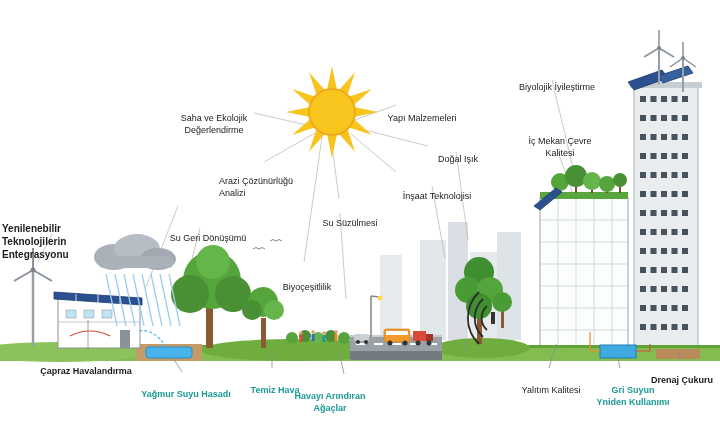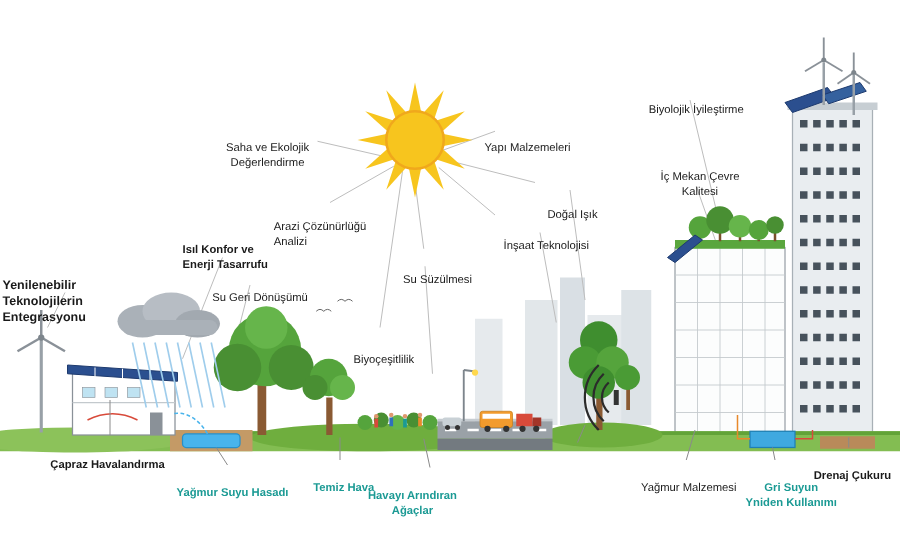--- a/index.html
+++ b/index.html
@@ -278,35 +278,33 @@
     <line x1="679" y1="358" x2="679" y2="350"></line>
   </g>
 </svg>
 
 <div class="label" style="left:166px;top:97px;width:96px;">Saha ve Ekolojik
 Değerlendirme</div>
 <div class="label" style="left:372px;top:97px;width:100px;">Yapı Malzemeleri</div>
 <div class="label" style="left:505px;top:66px;width:104px;">Biyolojik İyileştirme</div>
 <div class="label" style="left:518px;top:120px;width:84px;">İç Mekan Çevre
 Kalitesi</div>
-<div class="label" style="left:428px;top:150px;width:60px;">Doğal Işık</div>
+<div class="label" style="left:428px;top:138px;width:60px;">Doğal Işık</div>
 <div class="label" style="left:392px;top:175px;width:90px;">İnşaat Teknolojisi</div>
 <div class="label l" style="left:219px;top:160px;width:90px;">Arazi Çözünürlüğü
 Analizi</div>
-<div class="label l b" style="left:146px;top:178px;width:80px;">Isıl Konfor ve
-Enerji Tasarrufu</div>
 <div class="label" style="left:158px;top:217px;width:100px;">Su Geri Dönüşümü</div>
 <div class="label" style="left:312px;top:202px;width:76px;">Su Süzülmesi</div>
 <div class="label l b fs85" style="left:2px;top:206px;width:124px;">Yenilenebilir
 Teknolojilerin Entegrasyonu</div>
 <div class="label" style="left:270px;top:266px;width:74px;">Biyoçeşitlilik</div>
 
 <div class="label b u" style="left:34px;top:350px;width:104px;">Çapraz Havalandırma</div>
 <div class="label t u" style="left:136px;top:373px;width:100px;">Yağmur Suyu Hasadı</div>
 <div class="label t u" style="left:242px;top:369px;width:66px;">Temiz Hava</div>
 <div class="label t u" style="left:288px;top:375px;width:84px;">Havayı Arındıran
 Ağaçlar</div>
-<div class="label u" style="left:506px;top:369px;width:90px;">Yağmur Malzemesi</div>
+<div class="label u" style="left:506px;top:369px;width:90px;">Yalıtım Kalitesi</div>
 <div class="label t u" style="left:590px;top:369px;width:86px;">Gri Suyun
 Yniden Kullanımı</div>
 <div class="label b u" style="left:643px;top:359px;width:78px;">Drenaj Çukuru</div>
 
 </div>
 
 </body></html>

